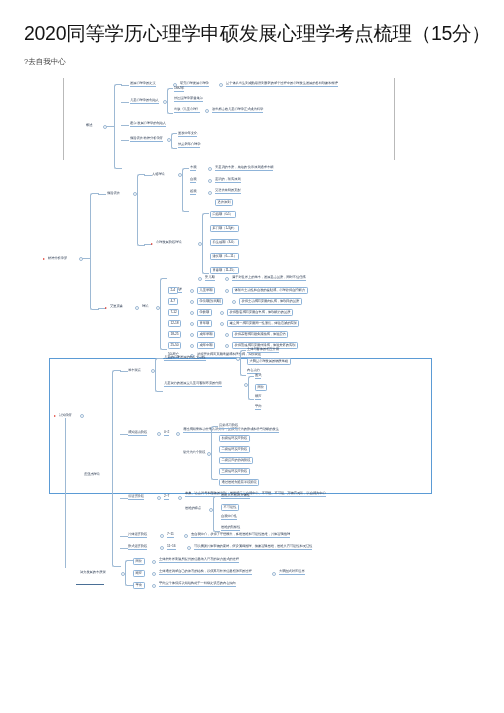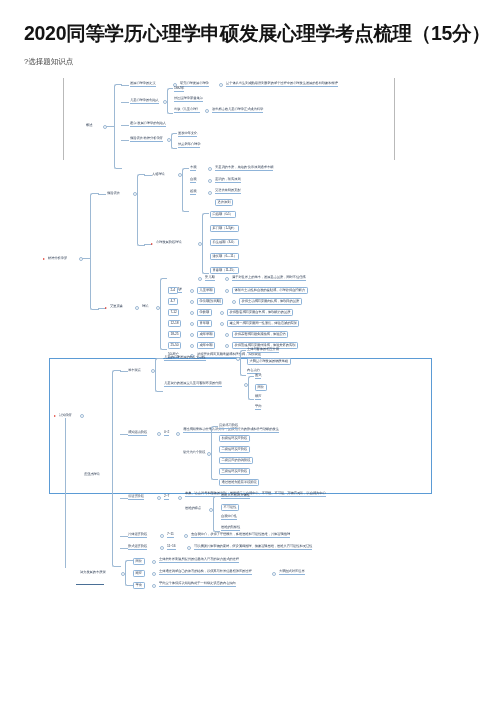--- a/index.html
+++ b/index.html
@@ -1,19 +1,19 @@
 <!DOCTYPE html>
 <html><head>
 <meta charset="utf-8">
 <style>
   html,body{margin:0;padding:0;background:#fff;}
   body{width:504px;height:713px;font-family:"Liberation Sans","DejaVu Sans",sans-serif;color:#111;overflow:hidden;}
   .page{position:relative;width:504px;height:713px;background:#fff;}
 
-  .title{position:absolute;left:24px;top:20px;width:460px;font-size:19.5px;font-weight:bold;letter-spacing:-0.3px;color:#141414;white-space:nowrap;}
+  .title{position:absolute;left:24px;top:20px;width:460px;font-size:19.5px;font-weight:normal;letter-spacing:-0.3px;color:#141414;white-space:nowrap;}
   .subtitle{position:absolute;left:24px;top:57px;font-size:7.5px;color:#3d3d3d;}
 
   
   .mm{position:absolute;}
   .node{position:absolute;white-space:nowrap;font-size:3.3px;color:#2c3b52;line-height:1.05;
         letter-spacing:-0.1px;transform-origin:left center;}
   .node.u{border-bottom:0.5px solid #8fb4d9;padding-bottom:0.6px;}
   .node.box{border:0.5px solid #8fb4d9;border-radius:1.2px;padding:0.8px 1.6px;background:#fff;}
   .node.plain{border:none;}
   .bullet{position:absolute;width:2px;height:2px;border:0.4px solid #9db9d4;border-radius:50%;background:#fff;}
@@ -26,21 +26,21 @@
   .frame{position:absolute;border:0.6px solid #b9b9b9;}
   .frame-blue{position:absolute;border:0.7px solid #5b9bd5;}
   .rule{position:absolute;height:0.8px;background:#4a6f96;}
 </style>
 </head>
 <body>
 
 <div class="page">
 
   <div class="title">2020同等学历心理学申硕发展心理学考点梳理（15分）</div>
-  <div class="subtitle">?选择题知识点</div>
+  <div class="subtitle">?去自我中心</div>
 
   <div class="frame" style="left:63px;top:78px;width:330px;height:82px;border-left-color:#b9b9b9;border-top:none;border-right-color:#b9b9b9;border-bottom:none;"></div>
 
   <div class="mm" style="left:63px;top:78px;width:430px;height:84px;">
 
     <div class="node plain" style="left:23px;top:46px;">概述</div>
     <div class="bullet" style="left:40px;top:46.5px;"></div>
     <div class="ln h" style="left:43px;top:47.5px;width:8px;"></div>
     <div class="brk" style="left:51px;top:6px;width:7px;height:83px;"></div>
 

